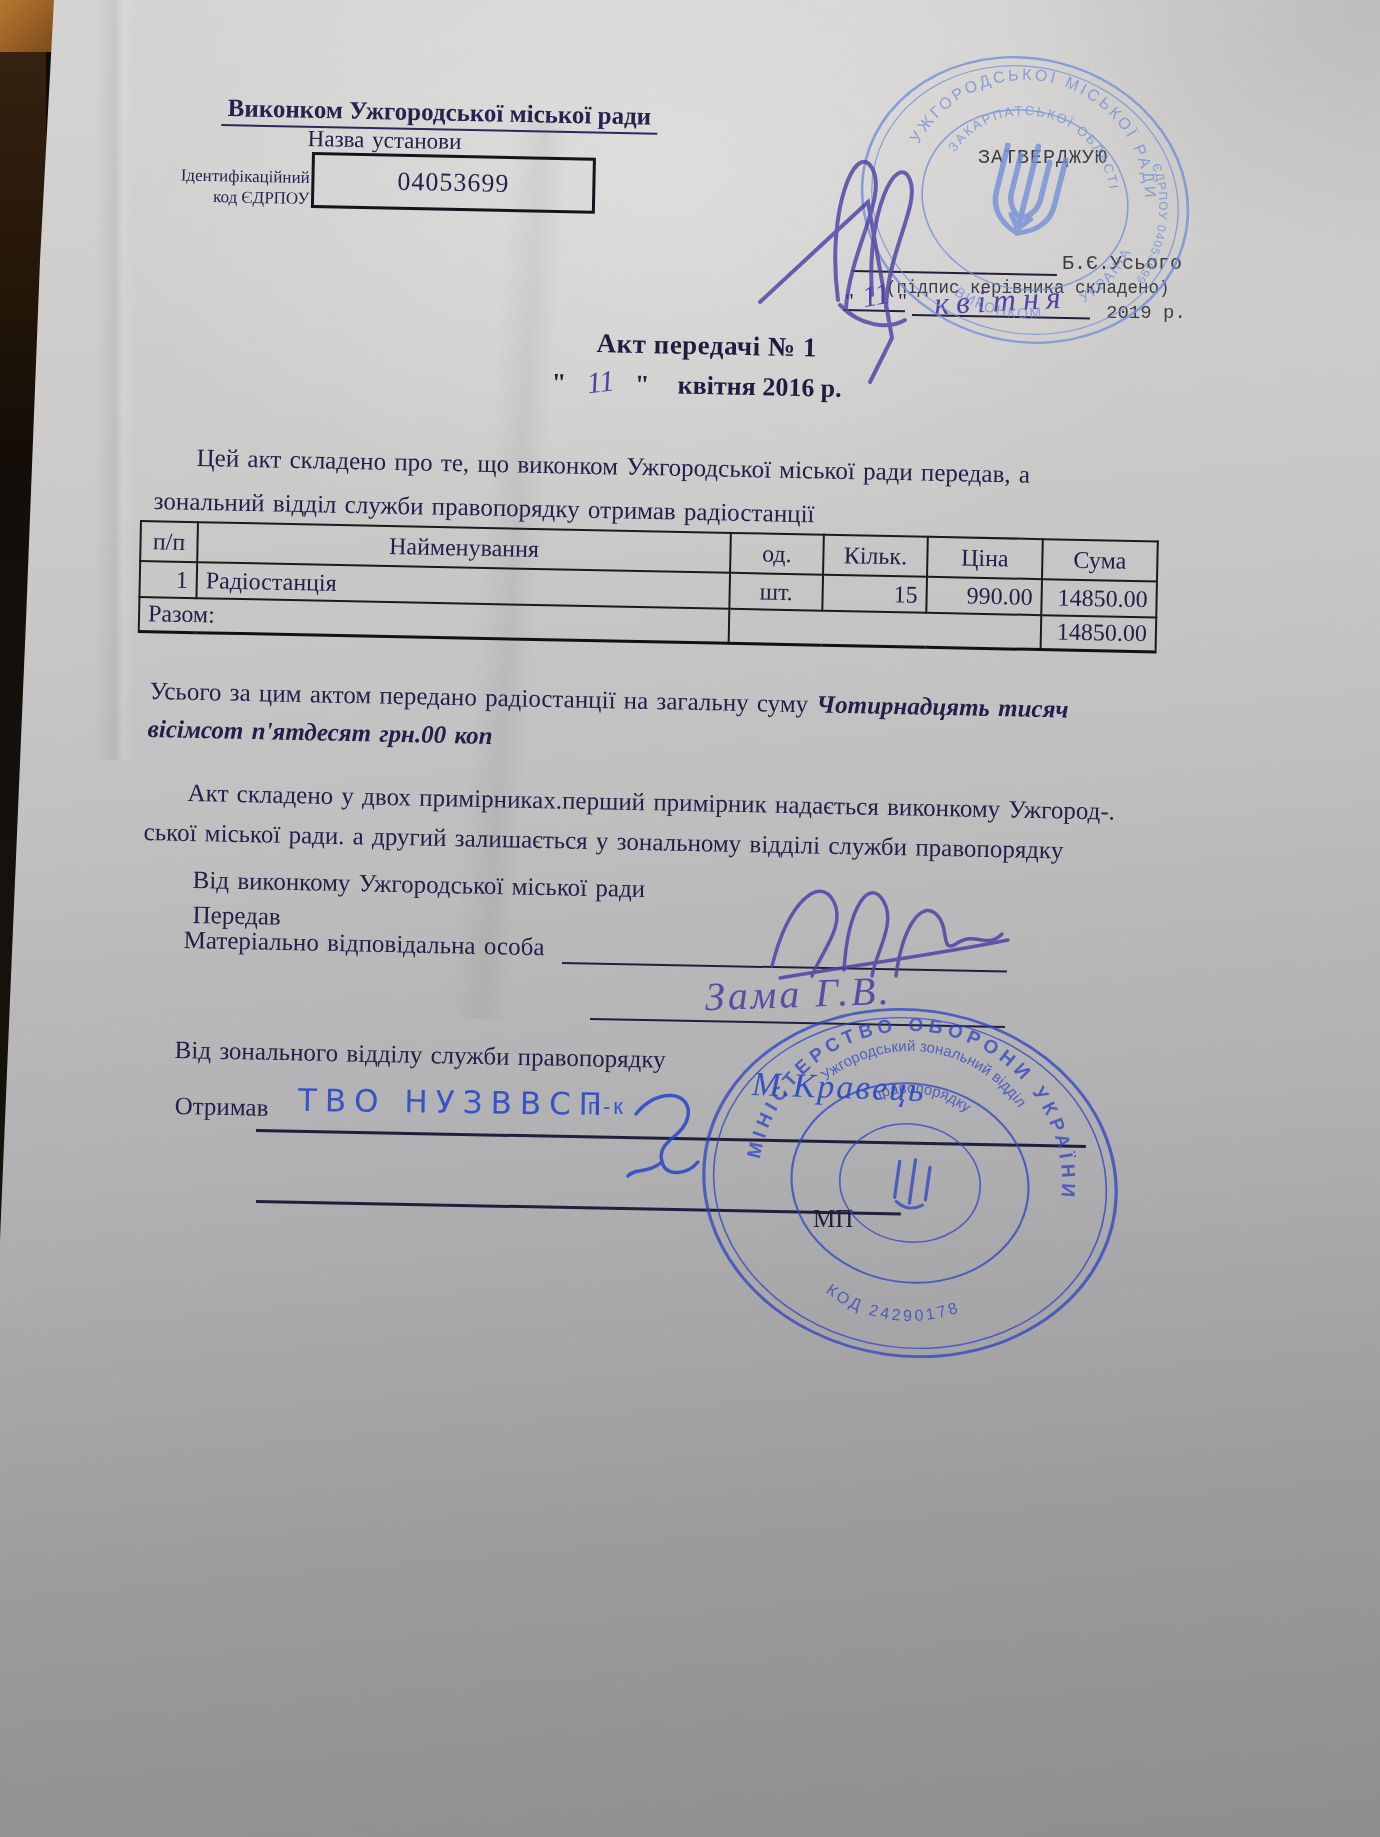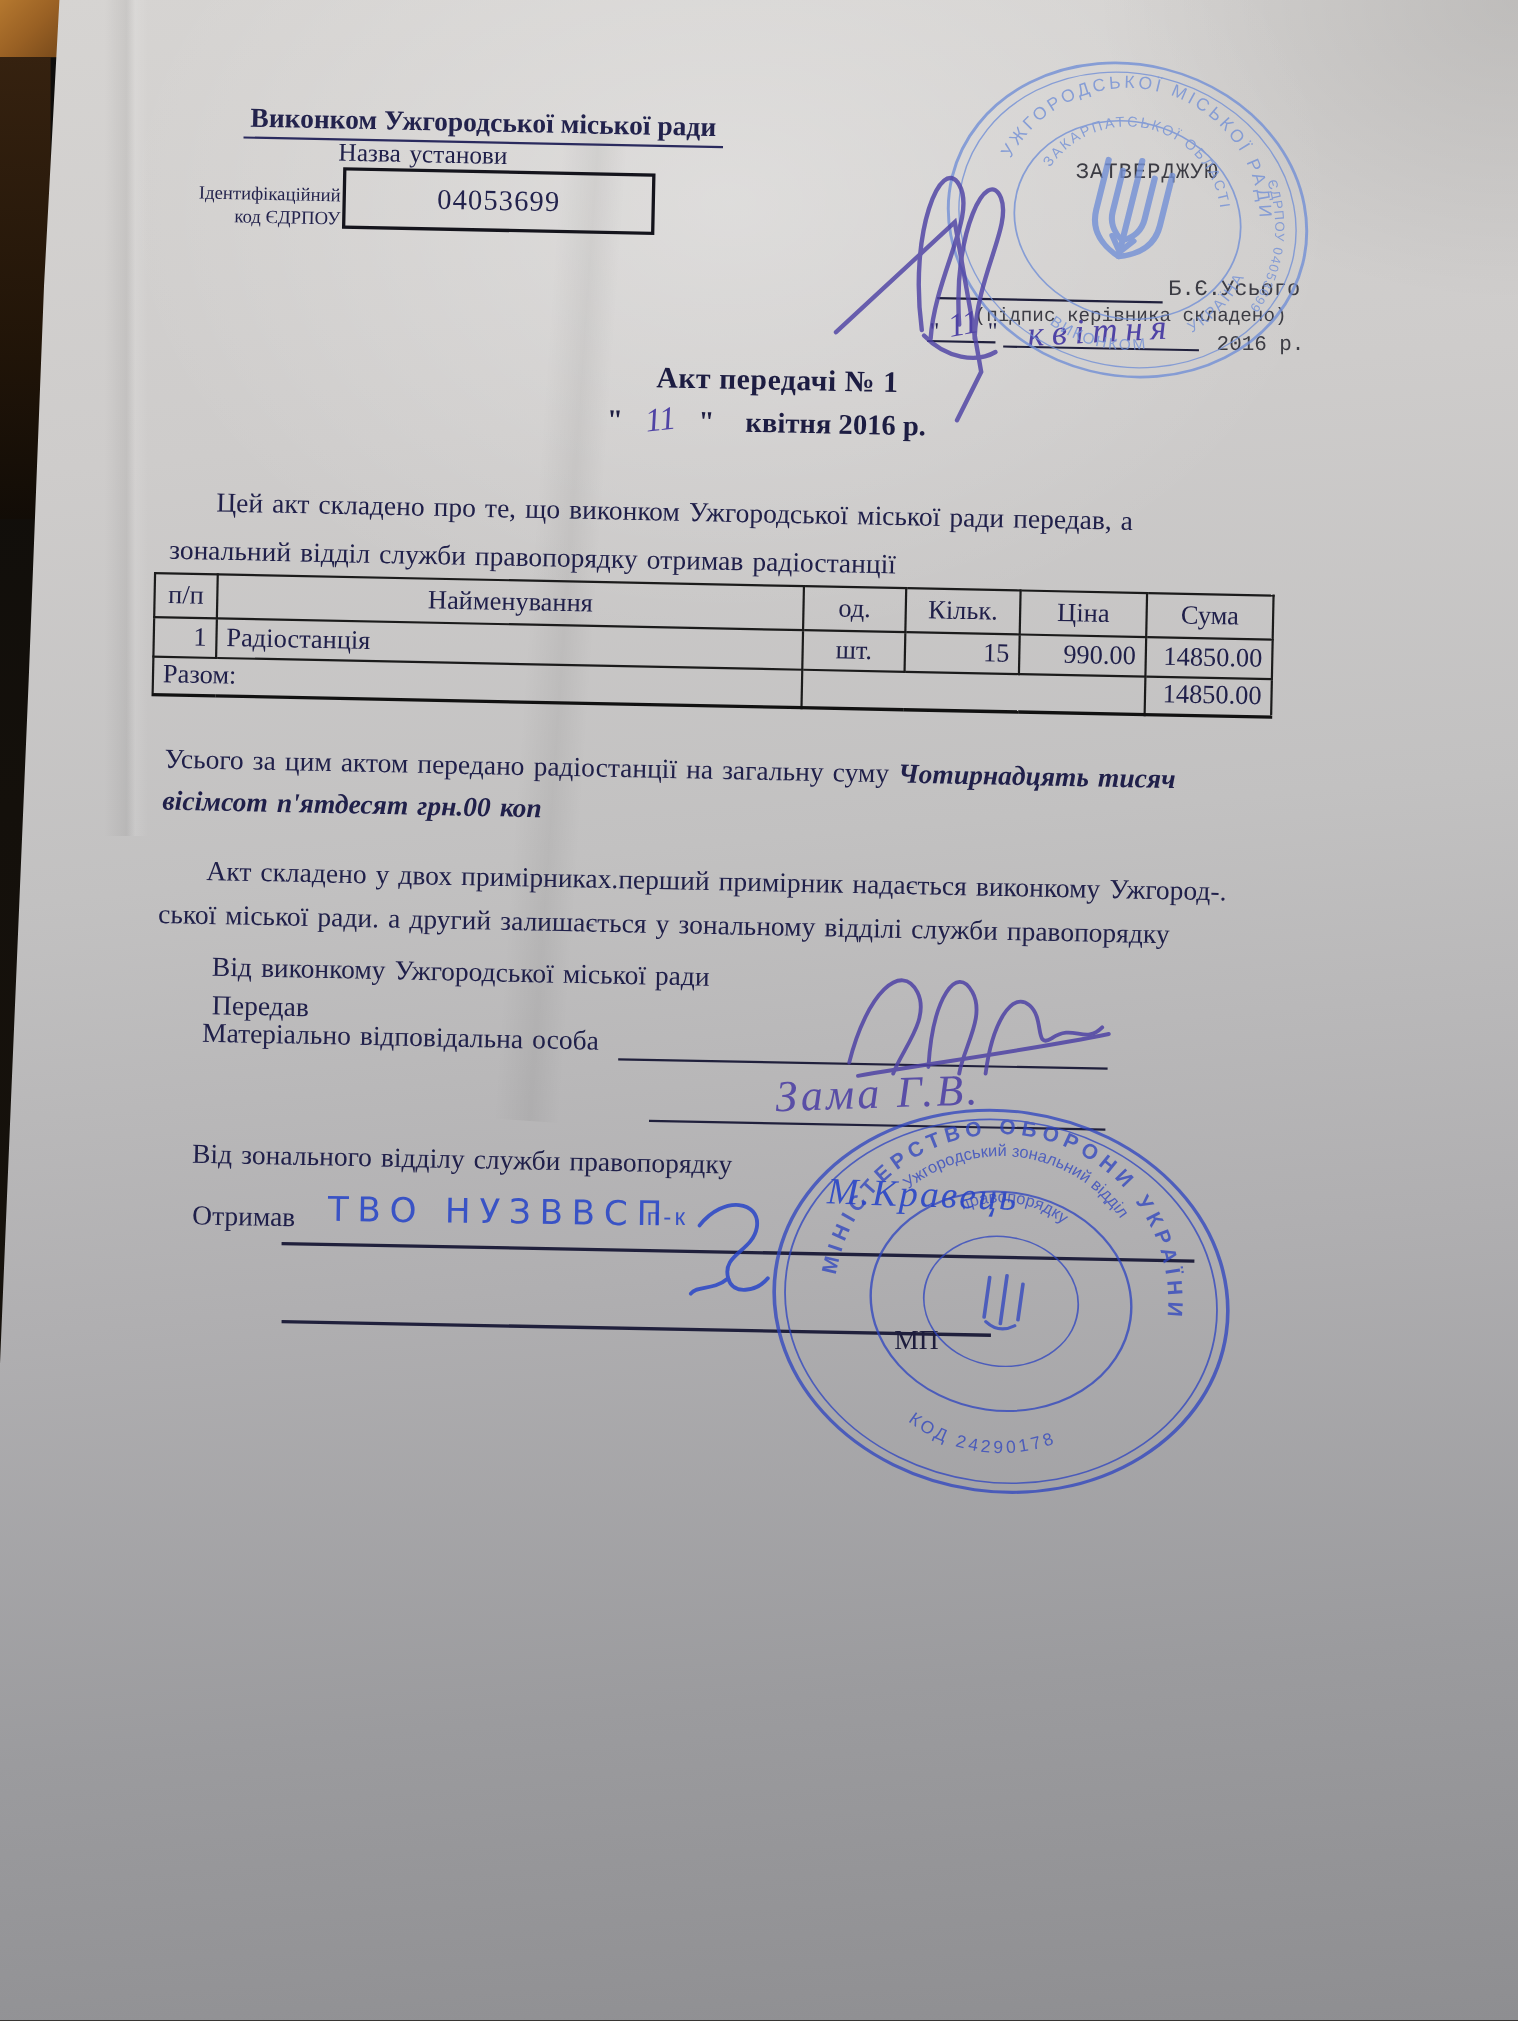--- a/index.html
+++ b/index.html
@@ -59,21 +59,21 @@
     <div class="rule" style="left:852px;top:270px;width:205px;border-top-width:2px;"></div>
     <div class="abs sans" style="left:1062px;top:252px;font-size:20px;">Б.Є.Усього</div>
     <div class="abs sans" style="left:886px;top:278px;font-size:17.5px;">(підпис керівника складено)</div>
 
     <span class="abs ink" style="left:845px;top:288px;font-size:22px;">"</span>
     <span class="abs hw-v" style="left:862px;top:278px;font-size:30px;transform:rotate(-10deg);">11</span>
     <span class="abs ink" style="left:898px;top:288px;font-size:22px;">"</span>
     <span class="abs hw-v" style="left:934px;top:282px;font-size:32px;letter-spacing:7px;transform:rotate(-3deg);">квітня</span>
     <div class="rule" style="left:843px;top:309px;width:62px;border-top-width:2px;"></div>
     <div class="rule" style="left:912px;top:314px;width:178px;border-top-width:2px;"></div>
-    <div class="abs sans" style="left:1106px;top:302px;font-size:19px;">2016  р.</div>
+    <div class="abs sans" style="left:1106px;top:302px;font-size:19px;">2019  р.</div>
 
     <div class="abs t" style="left:597px;top:328px;font-size:27px;font-weight:bold;color:#1d1d42;letter-spacing:.5px;">Акт передачі   № 1</div>
     <div class="abs t" style="left:552px;top:364px;font-size:26px;font-weight:bold;color:#1d1d42;">
       <span>"</span>
       <span class="hw-v" style="display:inline-block;font-size:30px;font-weight:normal;margin:0 14px;transform:rotate(-8deg);">11</span>
       <span>"</span>
       <span style="margin-left:22px;">квітня   2016 р.</span>
     </div>
 
     <div class="abs t doc-text" style="left:197px;top:444px;">Цей акт складено про те, що виконком  Ужгородської міської ради передав, а</div>

